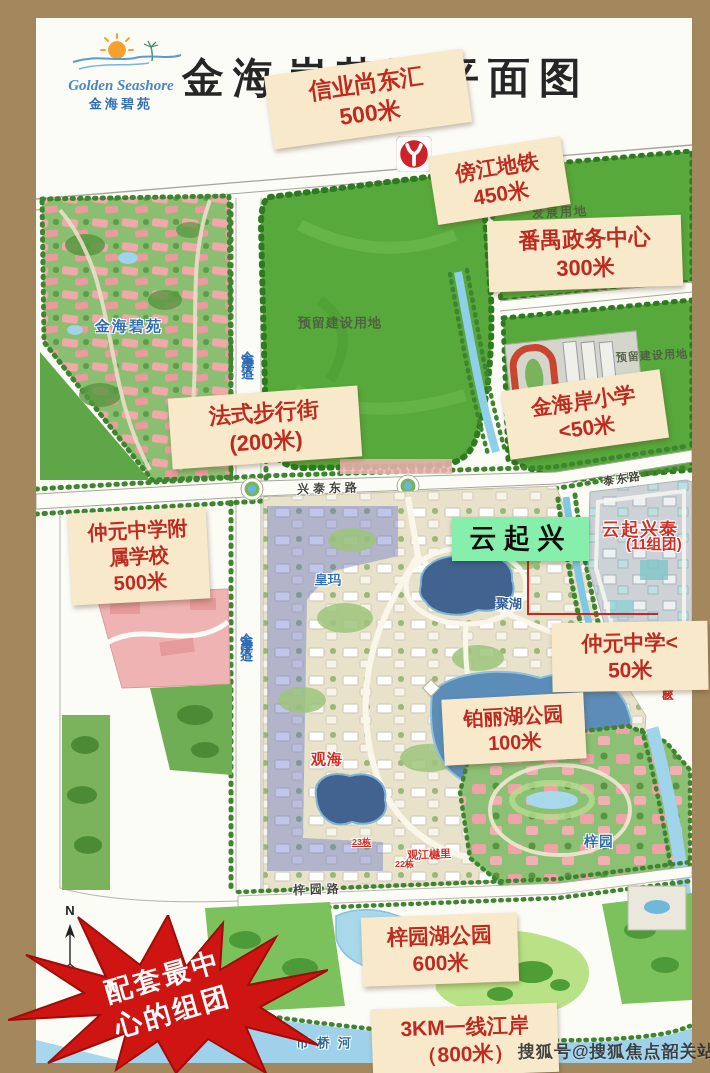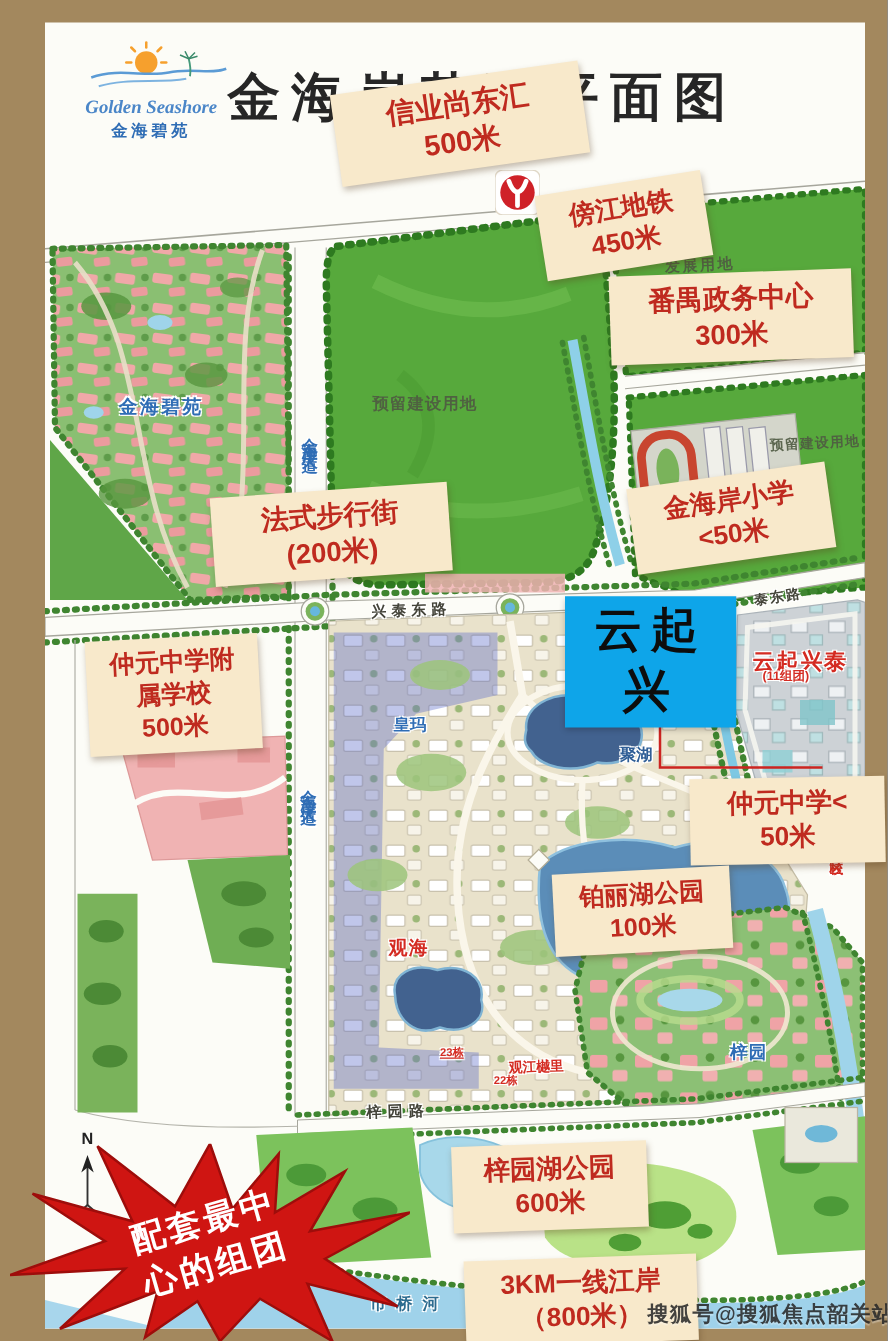--- a/index.html
+++ b/index.html
@@ -13,23 +13,23 @@
   .road-label{color:#44443a;}
   .blue-label{color:#2f6db5;}
   .red-label{color:#d42b22;}
   .gray-label{color:#4f5a42;text-shadow:none;opacity:.9;}
   .vertical{writing-mode:vertical-rl;}
   
   .callout{position:absolute;z-index:6;background:#f8e9cb;color:#bf2a1f;font-weight:bold;
            text-align:center;padding:7px 4px;font-size:22px;line-height:1.3;
            box-shadow:1px 3px 5px rgba(90,60,30,.35);}
   .c-line{display:block;}
-  .cluster-box{position:absolute;z-index:6;background:#0ea5e9;color:#0d0d0d;font-weight:900;
-               font-size:38px;letter-spacing:7px;line-height:1.25;text-align:center;
-               padding:5px 2px;box-shadow:0 2px 5px rgba(0,0,0,.25);}
+  .cluster-box{position:absolute;z-index:6;background:#86efac;color:#0d0d0d;font-weight:900;
+               font-size:27px;letter-spacing:7px;line-height:1.25;text-align:center;
+               padding:5px 2px;box-shadow:0 2px 5px rgba(0,0,0,.25);margin-top:40px;}
   
   .title{position:absolute;left:182px;top:50px;width:486px;z-index:2;color:#262626;
          font-size:42px;font-weight:900;letter-spacing:9px;white-space:nowrap;}
   .logo{position:absolute;left:55px;top:30px;width:132px;z-index:2;text-align:center;}
   .logo-en{font-family:"Liberation Serif",serif;font-style:italic;font-weight:bold;
            font-size:15px;color:#4a86c8;line-height:1;}
   .logo-cn{font-size:13px;font-weight:bold;color:#2f6db5;letter-spacing:3px;margin-top:2px;}
   
   .starburst{position:absolute;left:8px;top:915px;width:320px;height:158px;z-index:7;}
   .burst-text{position:absolute;inset:0;display:flex;flex-direction:column;align-items:center;
@@ -267,21 +267,21 @@
 
   <div class="mlabel gray-label" style="left:532px;top:206px;font-size:12px;letter-spacing:2px;transform:rotate(-3deg);">发展用地</div>
   <div class="mlabel gray-label" style="left:298px;top:316px;font-size:13px;letter-spacing:1px;">预留建设用地</div>
   <div class="mlabel gray-label" style="left:616px;top:349px;font-size:11px;letter-spacing:1px;transform:rotate(-3deg);">预留建设用地</div>
   <div class="mlabel blue-label" style="left:95px;top:290px;font-size:15px;letter-spacing:2px;margin-top:28px;">金海碧苑</div>
   <div class="mlabel blue-label vertical" style="left:240px;top:340px;font-size:13px;letter-spacing:4px;">金海岸大道</div>
   <div class="mlabel blue-label vertical" style="left:239px;top:622px;font-size:13px;letter-spacing:4px;">金海岸大道</div>
   <div class="mlabel road-label" style="left:297px;top:482px;font-size:12px;letter-spacing:4px;transform:rotate(-2deg);">兴泰东路</div>
   <div class="mlabel road-label" style="left:603px;top:472px;font-size:11px;letter-spacing:2px;transform:rotate(-9deg);">泰东路</div>
   <div class="mlabel red-label" style="left:602px;top:520px;font-size:18px;letter-spacing:1px;">云起兴泰</div>
-  <div class="mlabel red-label" style="left:610px;top:536px;font-size:10px;">(11组团)</div>
+  <div class="mlabel red-label" style="left:626px;top:536px;font-size:15px;">(11组团)</div>
   <div class="mlabel blue-label" style="left:315px;top:573px;font-size:13px;">皇玛</div>
   <div class="mlabel" style="left:462px;top:597px;font-size:13px;color:#2f5e96;padding-left:34px;">聚湖</div>
   <div class="mlabel red-label" style="left:311px;top:751px;font-size:15px;letter-spacing:1px;">观海</div>
   <div class="mlabel red-label" style="left:352px;top:838px;font-size:9px;text-decoration:underline;">23栋</div>
   <div class="mlabel red-label" style="left:407px;top:848px;font-size:11px;transform:rotate(-2deg);">观江樾里</div>
   <div class="mlabel red-label" style="left:395px;top:860px;font-size:9px;">22栋</div>
   <div class="mlabel blue-label" style="left:584px;top:834px;font-size:14px;letter-spacing:1px;">梓园</div>
   <div class="mlabel road-label" style="left:293px;top:883px;font-size:12px;letter-spacing:5px;transform:rotate(-2deg);">梓园路</div>
   <div class="mlabel" style="left:296px;top:1036px;font-size:13px;letter-spacing:8px;color:#2c6b8f;">市桥河</div>
   <div class="mlabel red-label vertical" style="left:662px;top:677px;font-size:11px;letter-spacing:2px;">一校区</div>

